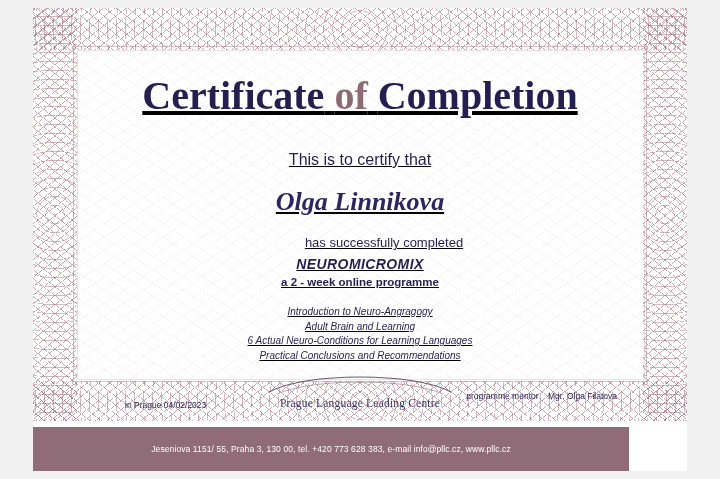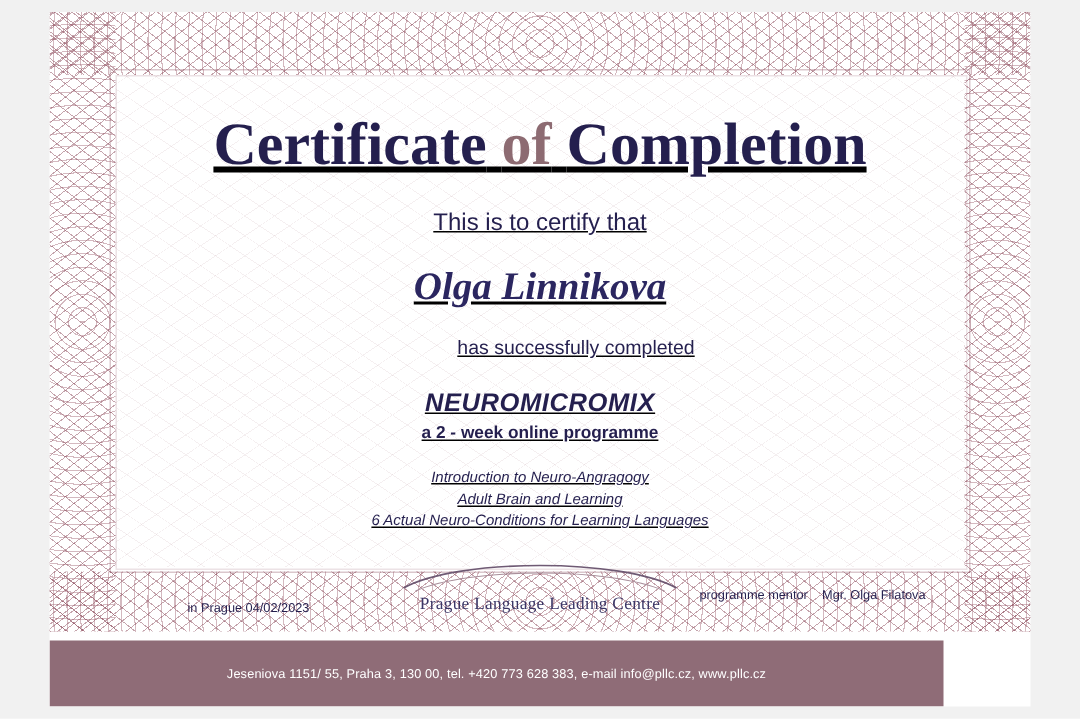--- a/index.html
+++ b/index.html
@@ -81,21 +81,21 @@
     color: #241f4e;
     letter-spacing: 0px;
     line-height: 1;
   }
   .title .of {
     color: #8d6b72;
     font-style: normal;
   }
 
   .certify {
-    margin-top: 24px;
+    margin-top: 35px;
     font-size: 16px;
     color: #241f4e;
     font-family: "Liberation Sans", sans-serif;
   }
 
   .recipient {
     margin-top: 18px;
     font-size: 26px;
     font-weight: bold;
     font-style: italic;
@@ -105,22 +105,22 @@
 
   .completed {
     margin-top: 18px;
     font-size: 13px;
     color: #241f4e;
     font-family: "Liberation Sans", sans-serif;
     padding-left: 48px;
   }
 
   .programme-name {
-    margin-top: 20px;
-    font-size: 17px;
+    margin-top: 6px;
+    font-size: 14px;
     font-weight: bold;
     font-style: italic;
     color: #241f4e;
     letter-spacing: 0.4px;
     font-family: "Liberation Sans", sans-serif;
   }
   .programme-sub {
     margin-top: 4px;
     font-size: 11.5px;
     font-weight: bold;
@@ -230,20 +230,21 @@
 
     <div class="completed">has successfully completed</div>
 
     <div class="programme-name">NEUROMICROMIX</div>
     <div class="programme-sub">a 2 - week  online programme</div>
 
     <div class="modules">
       <div>Introduction to Neuro-Angragogy</div>
       <div>Adult Brain and Learning</div>
       <div>6 Actual Neuro-Conditions for Learning Languages</div>
+      <div>Practical Conclusions and Recommendations</div>
     </div>
   </div>
 
   <div class="footer-row">
     <div class="issue">
       <div>in Prague 04/02/2023</div>
       <div>R№ 20230500019NEUMMCZ</div>
     </div>
 
     <div class="logo-block">

